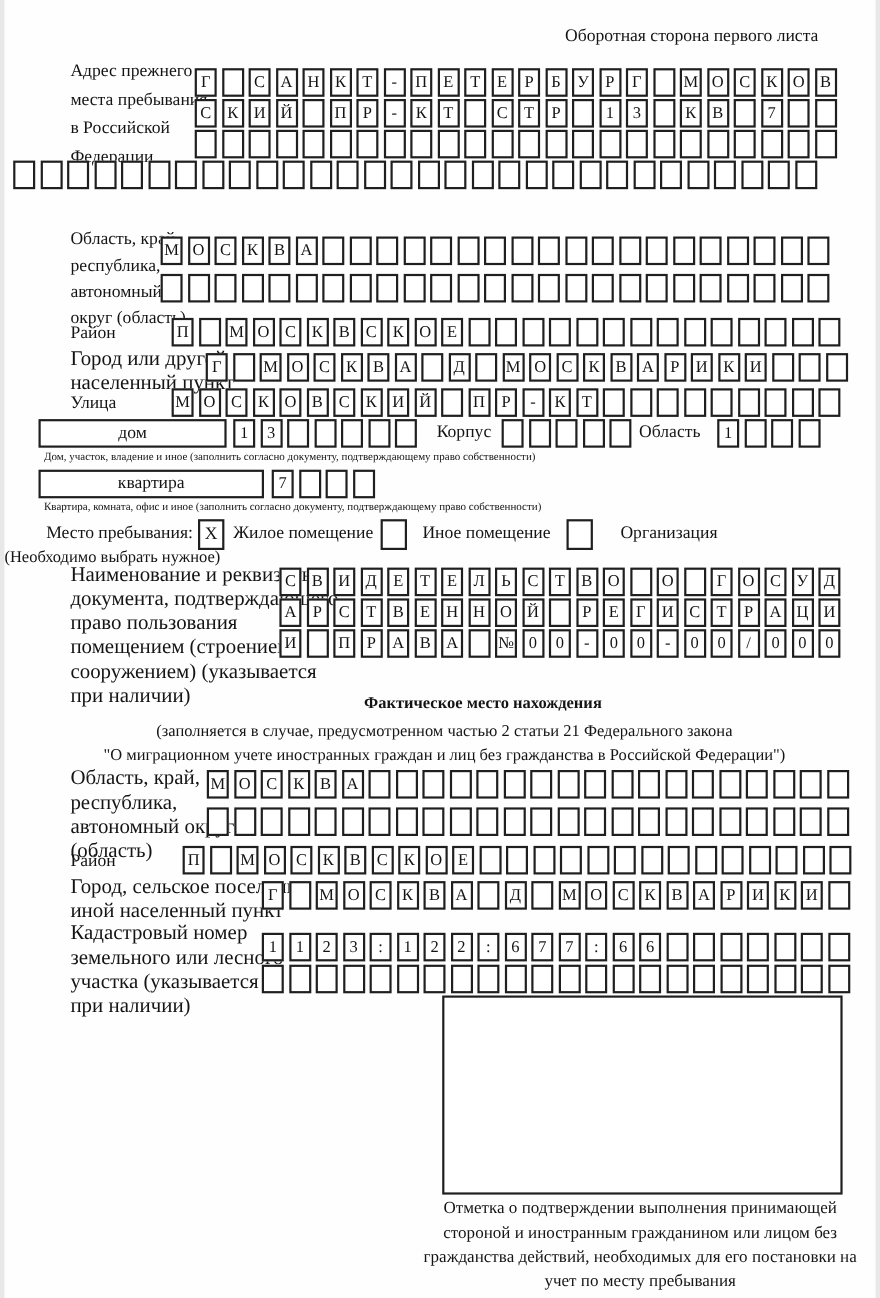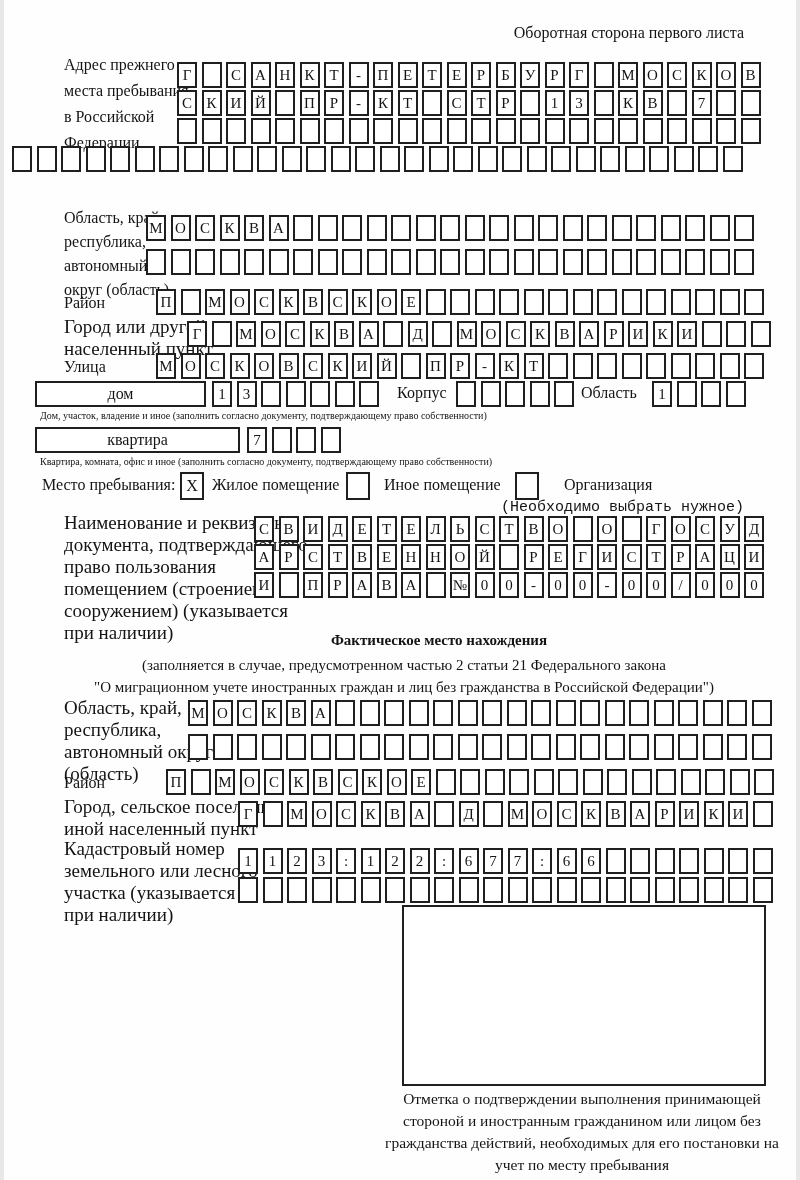--- a/index.html
+++ b/index.html
@@ -340,21 +340,21 @@
     </div>
   <div class="smallnote" style="left:36px;top:456px;">Квартира, комната, офис и иное (заполнить согласно документу, подтверждающему право собственности)</div>
 
   <div class="abs" style="left:38px;top:476px;font-size:16px;">Место пребывания:</div>
   <div class="chk" style="left:176px;top:472px;">X</div>
   <div class="abs" style="left:208px;top:476px;font-size:16px;">Жилое помещение</div>
   <div class="chk" style="left:342px;top:472px;"></div>
   <div class="abs" style="left:380px;top:476px;font-size:16px;">Иное помещение</div>
   <div class="chk" style="left:511px;top:472px;"></div>
   <div class="abs" style="left:560px;top:476px;font-size:16px;">Организация</div>
-  <div class="abs note" style="left:0;width:740px;text-align:right;top:499px;font-family:Liberation Mono, monospace;">(Необходимо выбрать нужное)</div>
+  <div class="abs note" style="left:0;width:740px;text-align:left;top:499px;">(Необходимо выбрать нужное)</div>
 
   <div class="lbl lh22" style="left:60px;top:512px;">Наименование и реквизиты
 документа, подтверждающего
 право пользования
 помещением (строением,
 сооружением) (указывается
 при наличии)</div>
   <div class="cellrow" style="left:250px;top:516px;">
       <span class="cell">С</span>
       <span class="cell">В</span>

